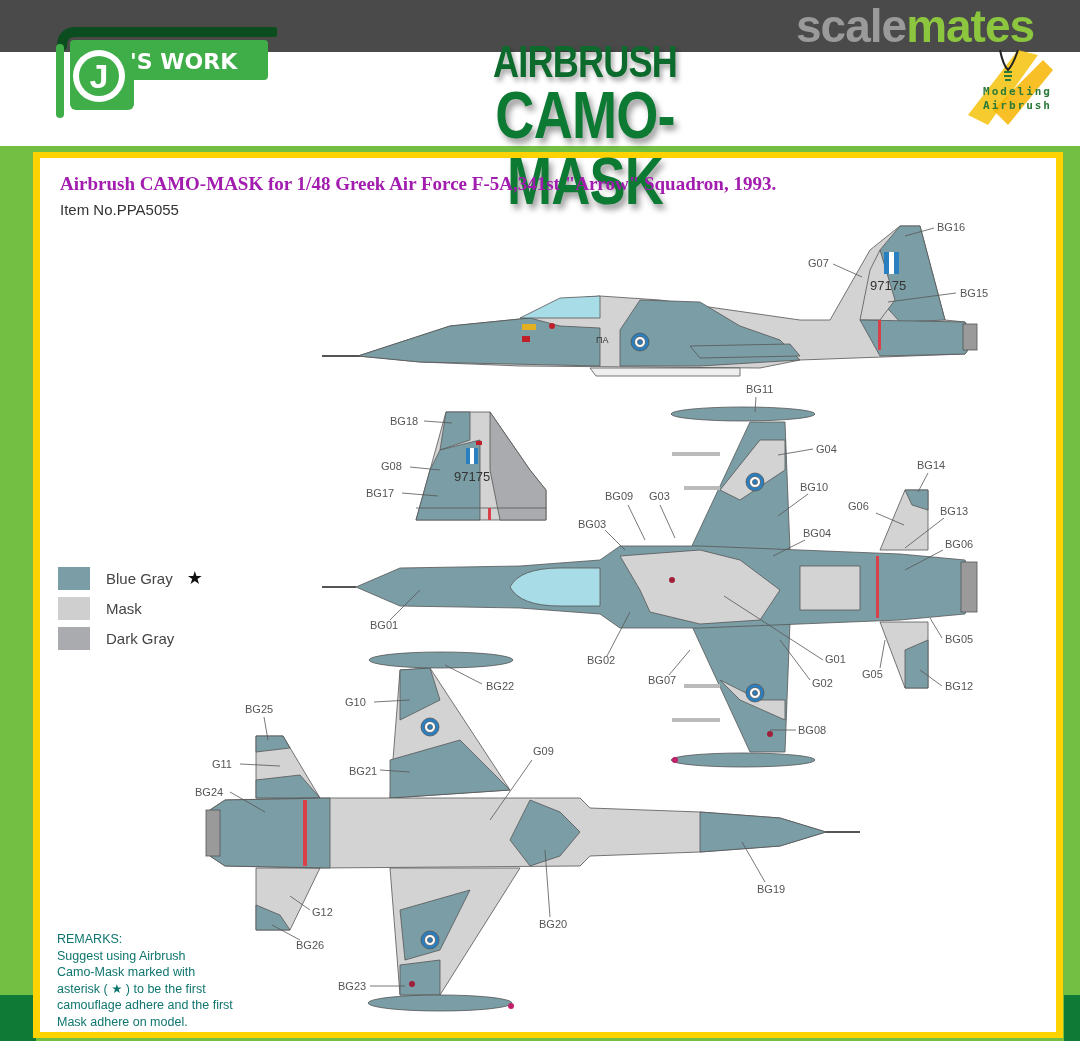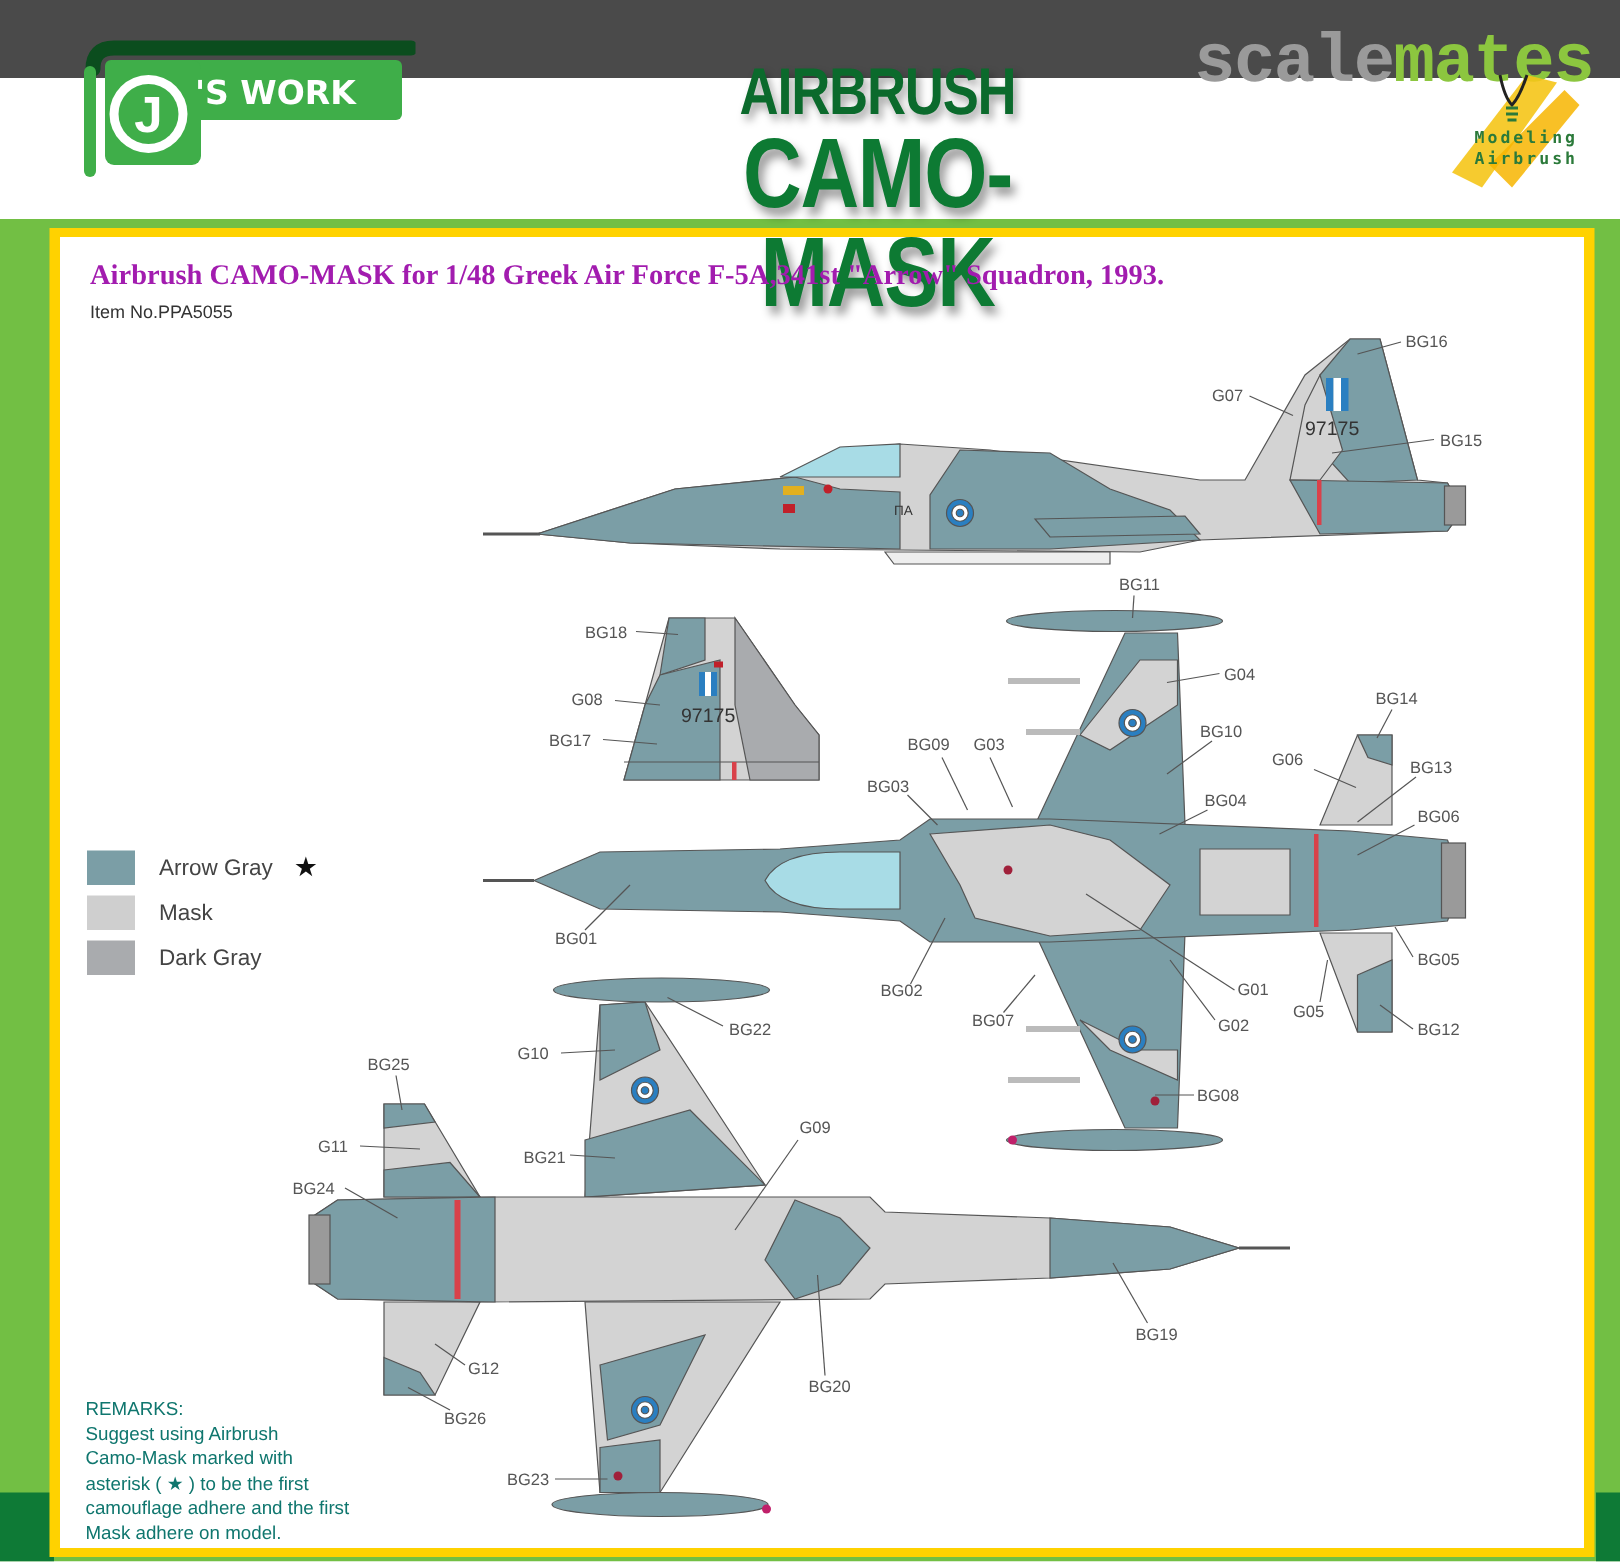--- a/index.html
+++ b/index.html
@@ -9,28 +9,28 @@
   .green-frame{position:absolute;left:0;top:146px;width:1080px;height:895px;background:#72bf44;}
   .green-dark{position:absolute;left:0;top:995px;width:36px;height:46px;background:#0e7a36;}
   .green-dark-r{position:absolute;right:0;top:995px;width:16px;height:46px;background:#0e7a36;}
   .yellow-box{position:absolute;left:33px;top:152px;width:1030px;height:886px;background:#ffd200;}
   .content{position:absolute;left:40px;top:158px;width:1016px;height:874px;background:#fff;}
 
   .logo-js{position:absolute;left:52px;top:26px;width:225px;height:94px;}
   .logo-title{position:absolute;left:420px;top:16px;width:330px;text-align:center;margin-top:24px;}
   .logo-title .l1{font-family:"Liberation Sans",sans-serif;font-weight:bold;font-size:44px;color:#0b6a2c;letter-spacing:-1px;transform:scaleX(0.82);line-height:44px;text-shadow:3px 4px 6px rgba(0,0,0,.35);}
   .logo-title .l2{font-family:"Liberation Sans",sans-serif;font-weight:bold;font-size:66px;color:#0d7a33;letter-spacing:-1px;transform:scaleX(0.82);line-height:66px;margin-top:-2px;text-shadow:4px 5px 7px rgba(0,0,0,.4);}
-  .scalemates{position:absolute;left:796px;top:16px;font-family:Liberation Mono, monospace;font-weight:bold;font-size:46px;letter-spacing:-1px;line-height:52px;}
+  .scalemates{position:absolute;left:796px;top:0px;font-family:Liberation Sans, sans-serif;font-weight:bold;font-size:46px;letter-spacing:-1px;line-height:52px;}
   .scalemates .a{color:#9a9a9a;}
   .scalemates .b{color:#8cc63f;}
   .modeling{position:absolute;left:948px;top:40px;width:120px;height:90px;}
   .modeling .txt{position:absolute;left:4px;top:45px;font-size:11px;letter-spacing:2px;color:#2b7a3a;font-family:"DejaVu Sans Mono",monospace;line-height:14px;text-align:right;width:100px;font-weight:bold;}
 
   .title{position:absolute;left:60px;top:173px;font-family:"Liberation Serif",serif;font-weight:bold;font-size:19px;color:#a21caf;white-space:nowrap;}
-  .itemno{position:absolute;left:60px;top:201px;font-size:12px;color:#333;}
+  .itemno{position:absolute;left:60px;top:201px;font-size:15px;color:#333;}
 
   .legend{position:absolute;left:58px;top:563px;}
   .legend-row{display:flex;align-items:center;height:30px;}
   .swatch{width:32px;height:23px;margin-right:16px;}
   .legend-label{font-size:15px;color:#444;}
   .star{margin-left:14px;font-size:18px;color:#111;}
 
   .remarks{position:absolute;left:57px;top:895px;font-size:12.5px;color:#0f766e;line-height:16.5px;width:200px;margin-top:36px;}
   svg.art{position:absolute;left:0;top:0;}
 </style>
@@ -271,21 +271,21 @@
     <line x1="310" y1="910" x2="290" y2="896"></line>
     <line x1="550" y1="917" x2="545" y2="850"></line>
     <line x1="300" y1="940" x2="272" y2="925"></line>
     <line x1="370" y1="986" x2="405" y2="986"></line>
   </g>
 </svg>
 
 <div class="legend">
   <div class="legend-row">
     <div class="swatch" style="background:#7b9ea6"></div>
-    <span class="legend-label">Arrow Gray</span>
+    <span class="legend-label">Blue Gray</span>
     <span class="star">★</span>
   </div>
   <div class="legend-row">
     <div class="swatch" style="background:#cfcfcf"></div>
     <span class="legend-label">Mask</span>
   </div>
   <div class="legend-row">
     <div class="swatch" style="background:#a9abae"></div>
     <span class="legend-label">Dark Gray</span>
   </div>

